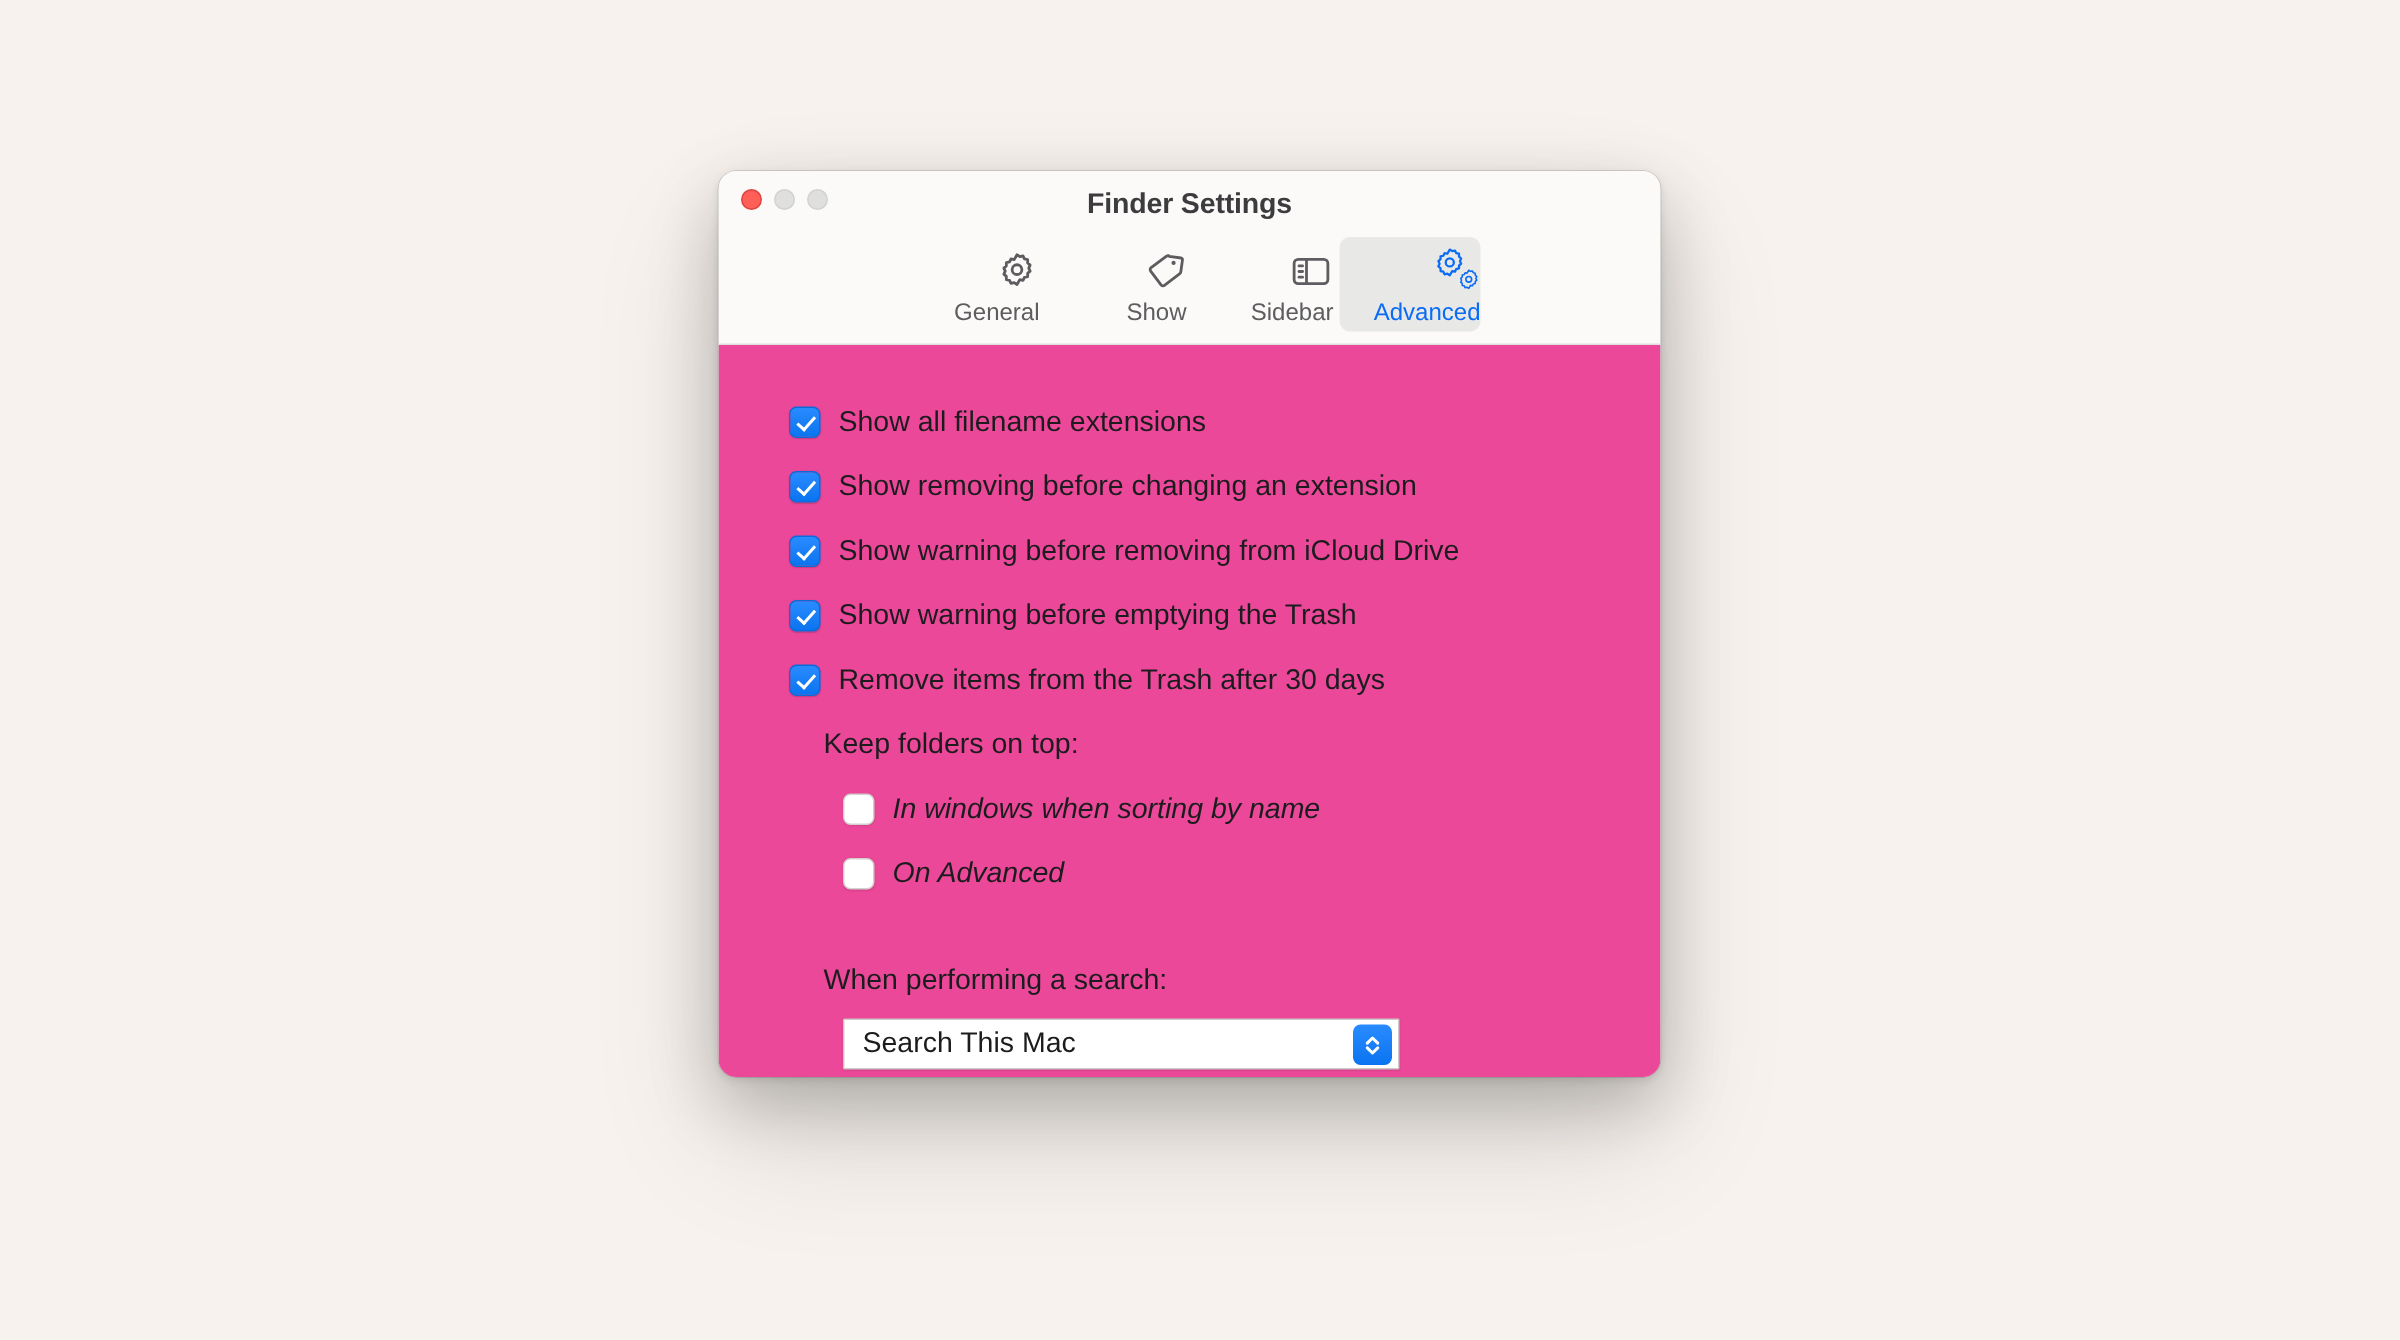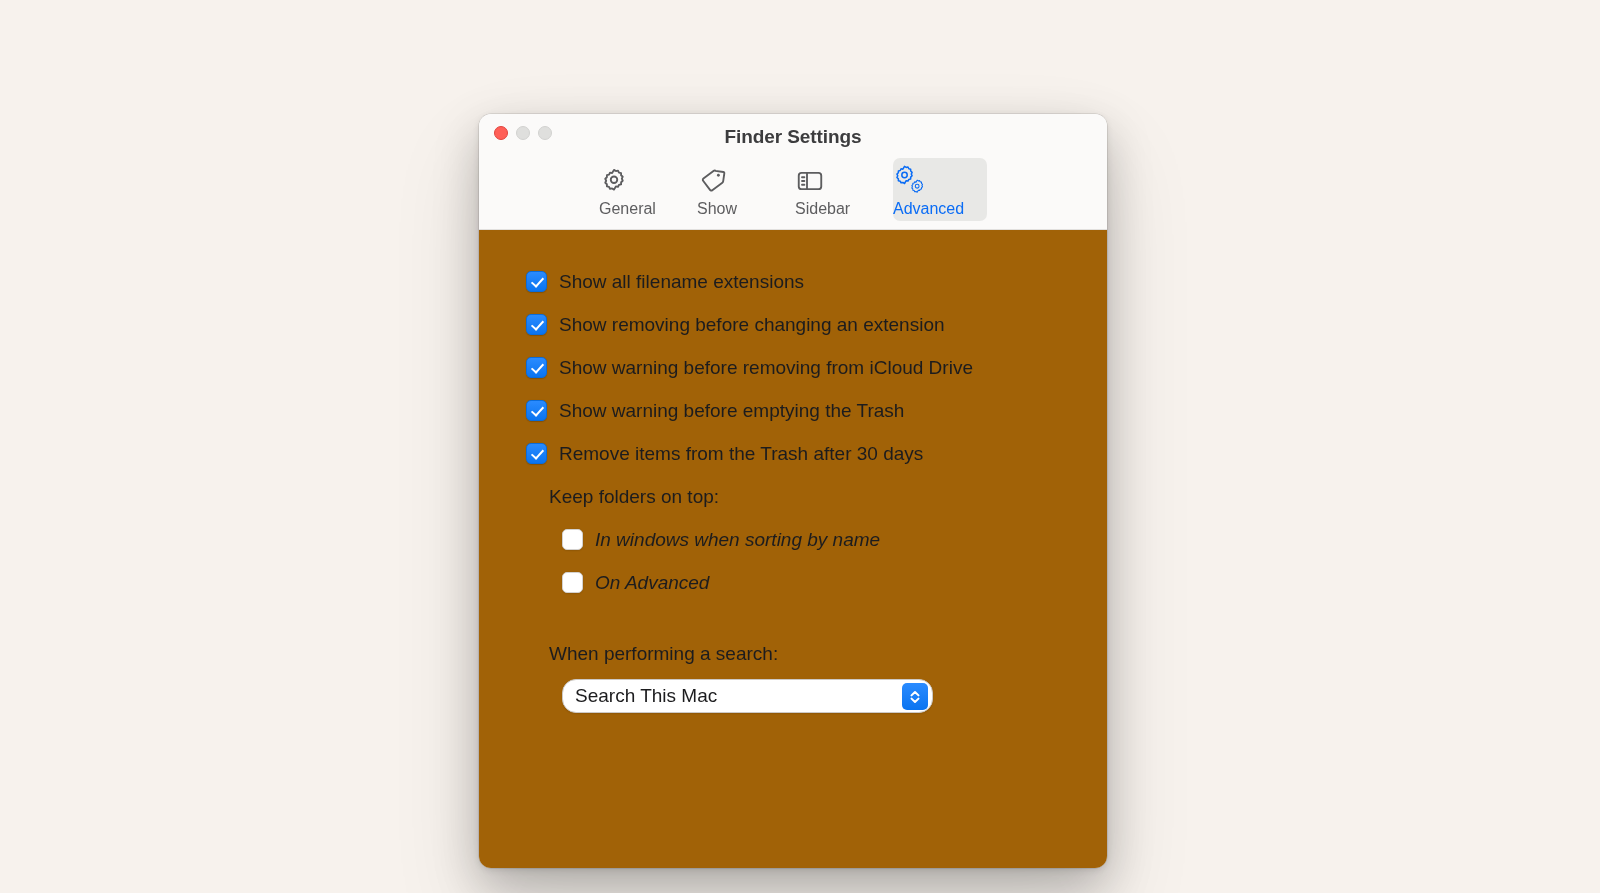--- a/index.html
+++ b/index.html
@@ -14,21 +14,21 @@
     overflow: hidden;
     position: relative;
   }
 
   
   #settings-window {
     position: absolute;
     left: 479px;
     top: 114px;
     width: 628px;
-    height: 754px;
+    height: 604px;
     border-radius: 12px;
     background: #f2f2f0;
     box-shadow:
       0 0 0 0.5px rgba(0,0,0,0.16),
       0 2px 6px rgba(0,0,0,0.10),
       0 18px 46px rgba(0,0,0,0.22),
       0 40px 90px rgba(0,0,0,0.12);
     overflow: hidden;
     display: flex;
     flex-direction: column;
@@ -85,21 +85,21 @@
     align-items: flex-end;
     gap: 4px;
     padding: 0 0 8px 0;
   }
   .tab {
     width: 94px;
     padding: 6px 0 4px 0;
     border-radius: 7px;
     display: flex;
     flex-direction: column;
-    align-items: flex-start;
+    align-items: flex-end;
     gap: 3px;
     cursor: default;
     background: transparent;
   }
   .tab.selected {
     background: #e8e8e6;
   }
   .tab .tab-icon {
     height: 34px;
     display: flex;
@@ -111,21 +111,21 @@
     color: #5d5d5f;
     line-height: 1;
   }
   .tab.selected .tab-label {
     color: #0a6cf5;
   }
 
   
   .content {
     flex: 1 1 auto;
-    background: #a16207;
+    background: #ec4899;
     padding: 30px 0 0 0;
     position: relative;
   }
 
   .row {
     display: flex;
     align-items: center;
     height: 43px;
     padding-left: 47px;
   }
@@ -183,21 +183,21 @@
   
   .popup-wrap {
     padding-left: 83px;
     margin-top: 4px;
   }
   .popup-button {
     width: 371px;
     height: 34px;
     background: #ffffff;
     border: 0.5px solid #ccc9c6;
-    border-radius: 14px;
+    border-radius: 1px;
     box-shadow: 0 1px 1.5px rgba(0,0,0,0.10);
     display: flex;
     align-items: center;
     position: relative;
     box-sizing: border-box;
     cursor: default;
   }
   .popup-value {
     font-size: 19px;
     color: #1c1c1e;

